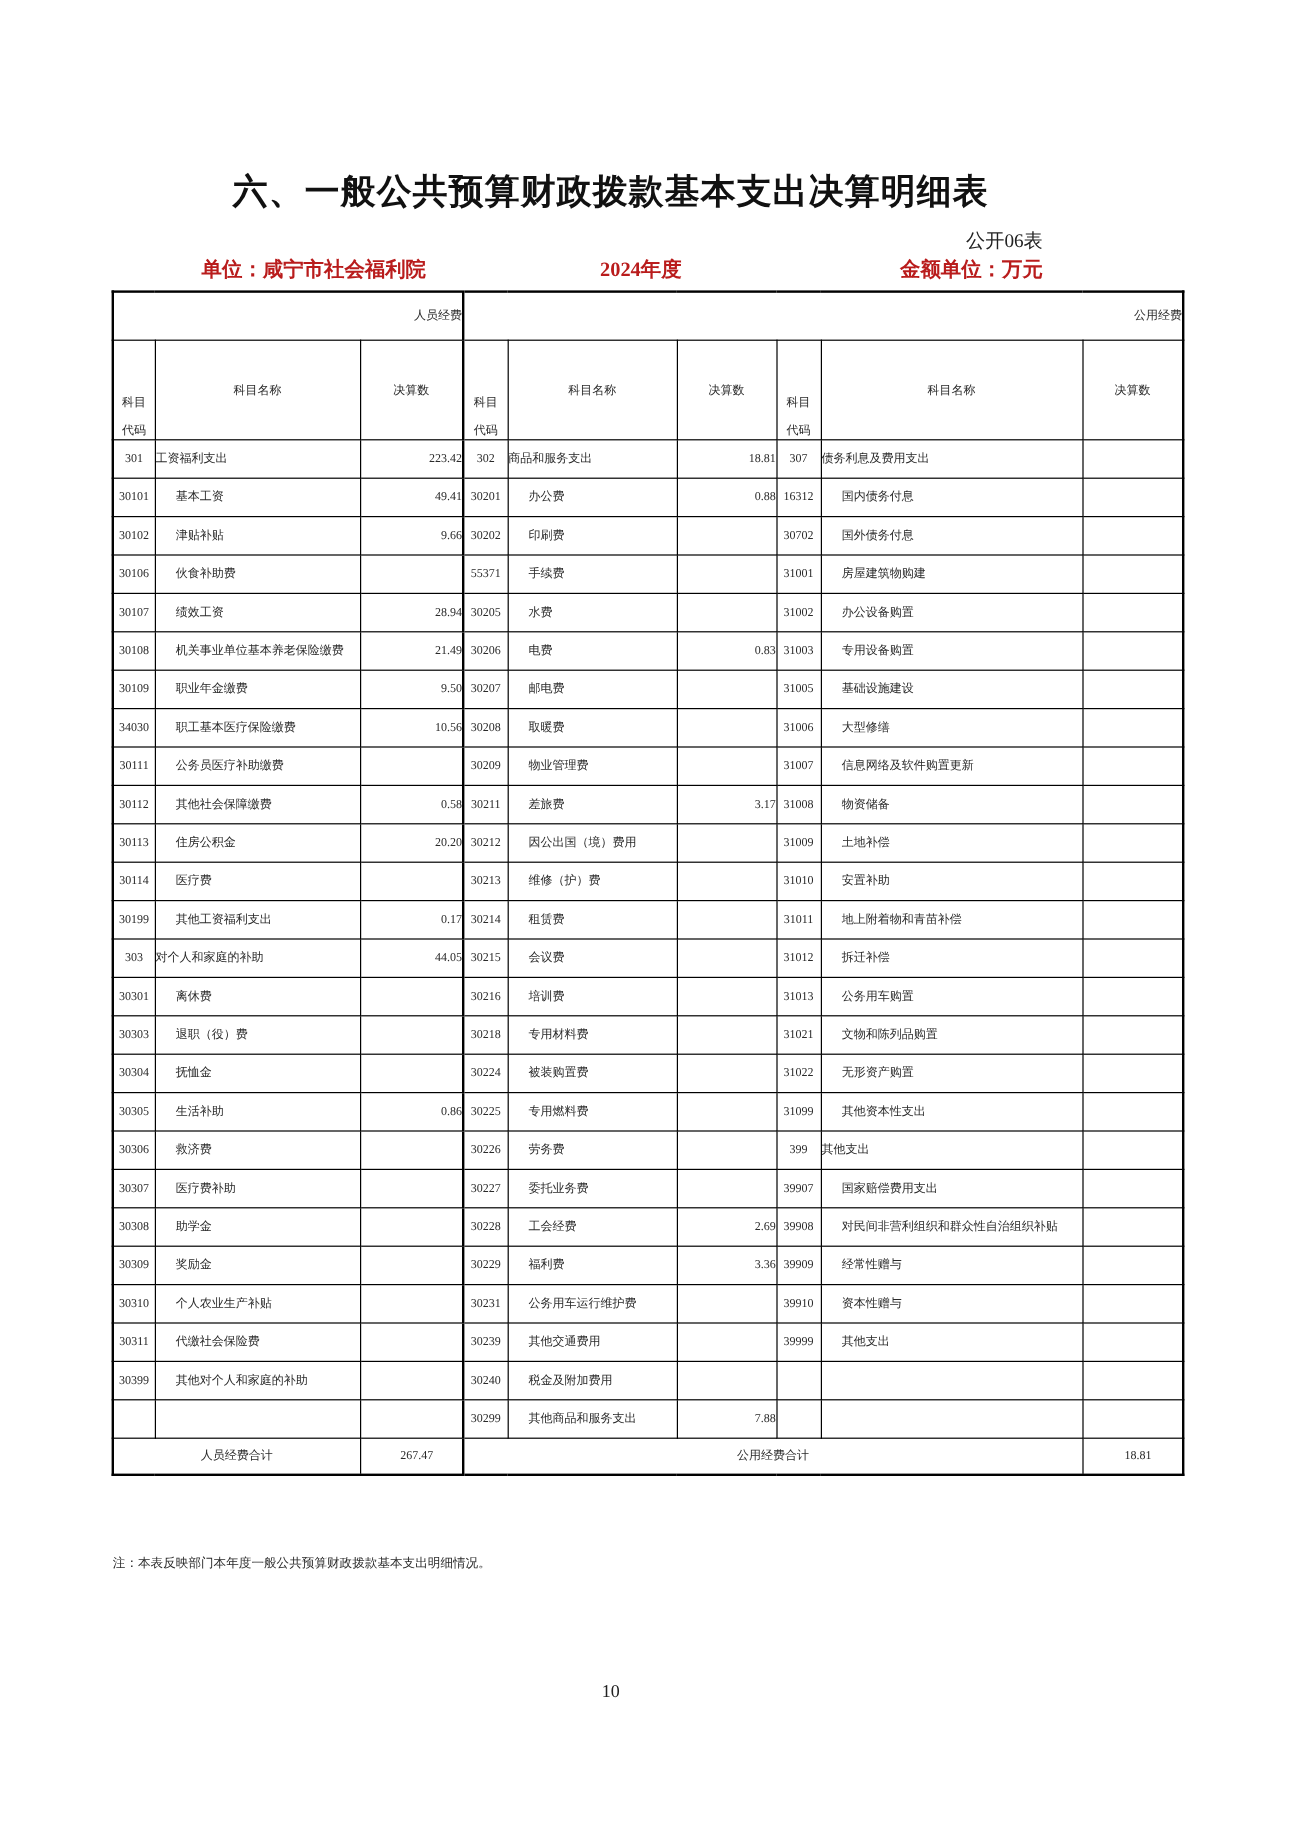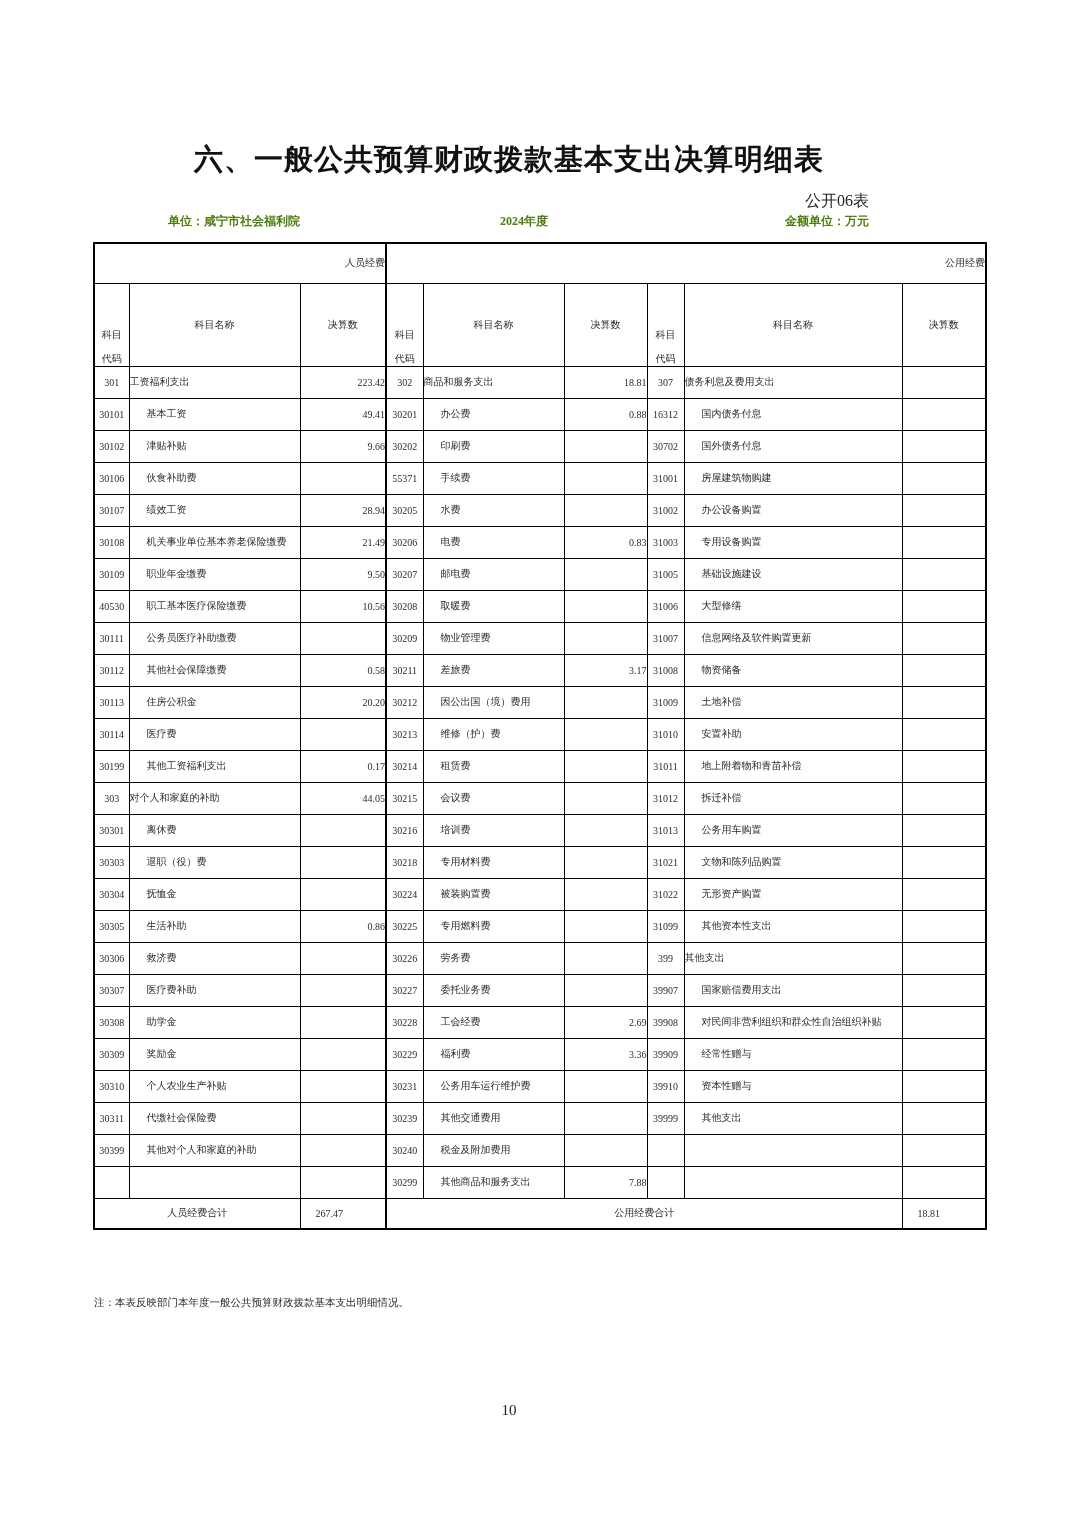--- a/index.html
+++ b/index.html
@@ -34,23 +34,23 @@
     right: 149px;
     font-size: 16px;
     color: #222222;
   }
   .meta-row {
     position: absolute;
     top: 213px;
     left: 0;
     width: 100%;
     height: 24px;
-    font-size: 12px;
+    font-size: 17px;
     font-weight: bold;
-    color: #4d7c0f;
+    color: #b91c1c;
   }
   .meta-unit   { position: absolute; left: 168px; }
   .meta-year   { position: absolute; left: 500px; }
   .meta-amount { position: absolute; right: 149px; }
 
   table.budget {
     position: absolute;
     top: 242px;
     left: 93px;
     width: 892px;
@@ -78,21 +78,21 @@
   th.group-h { text-align: right; font-size: 10px; }
   th.code-h div { display: flex; flex-direction: column; gap: 10px; align-items: center; justify-content: center; margin-top: 44px; }
   th.center-h { text-align: center; }
 
   td.c-code { text-align: center; }
   td.c-name { text-align: left; padding-left: 8px; }
   td.c-name.indent { padding-left: 17px; }
   td.c-amt  { text-align: right; padding-right: 6px; }
 
   tfoot td.f-label { text-align: center; }
-  tfoot td.f-val   { text-align: left; padding-right: 6px; padding-left: 15px; }
+  tfoot td.f-val   { text-align: center; padding-right: 6px; padding-left: 15px; }
 
   .footnote {
     position: absolute;
     top: 1296px;
     left: 94px;
     font-size: 10.5px;
     color: #2a2a2a;
   }
   .page-number {
     position: absolute;
@@ -235,21 +235,21 @@
           <td class="c-name indent">职业年金缴费</td>
           <td class="c-amt">9.50</td>
           <td class="c-code grp">30207</td>
           <td class="c-name indent">邮电费</td>
           <td class="c-amt"></td>
           <td class="c-code">31005</td>
           <td class="c-name indent">基础设施建设</td>
           <td class="c-amt"></td>
         </tr>
         <tr>
-          <td class="c-code">40530</td>
+          <td class="c-code">34030</td>
           <td class="c-name indent">职工基本医疗保险缴费</td>
           <td class="c-amt">10.56</td>
           <td class="c-code grp">30208</td>
           <td class="c-name indent">取暖费</td>
           <td class="c-amt"></td>
           <td class="c-code">31006</td>
           <td class="c-name indent">大型修缮</td>
           <td class="c-amt"></td>
         </tr>
         <tr>

